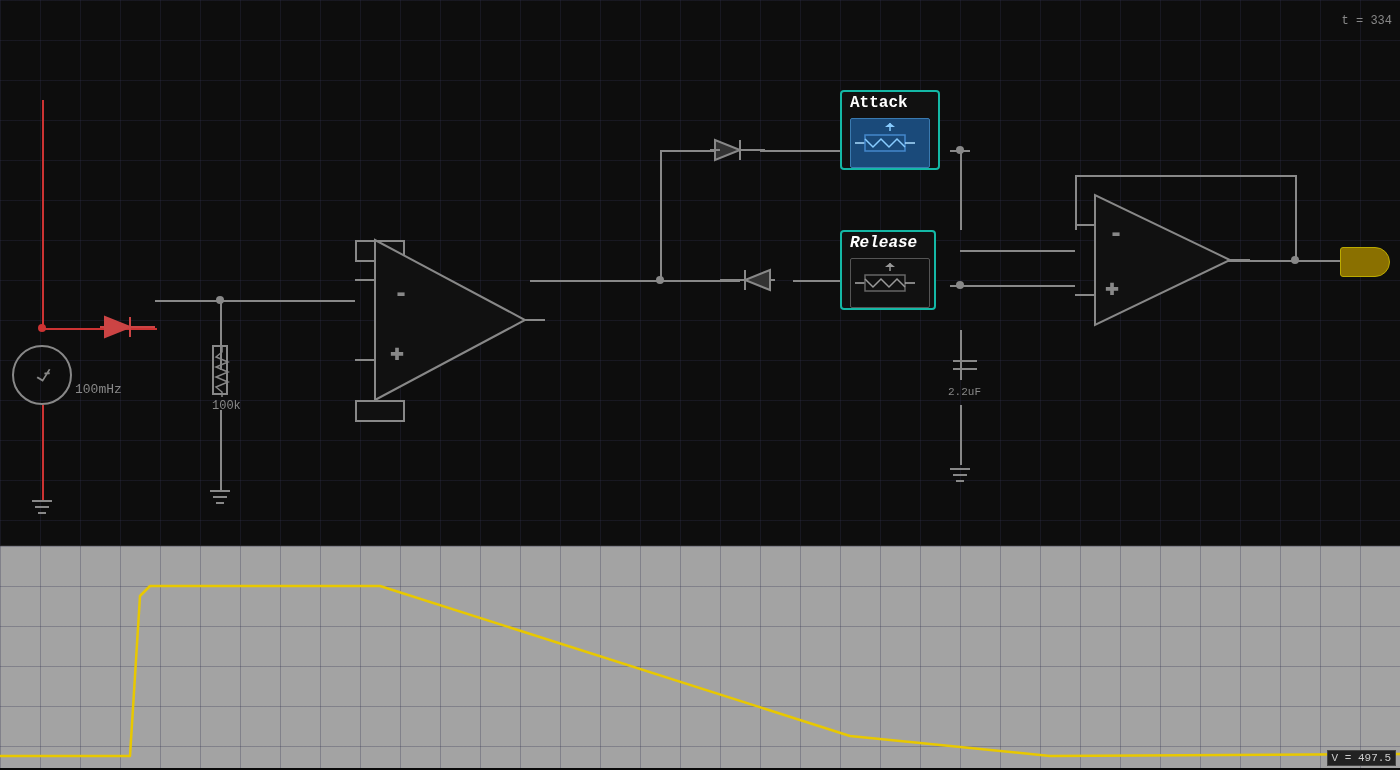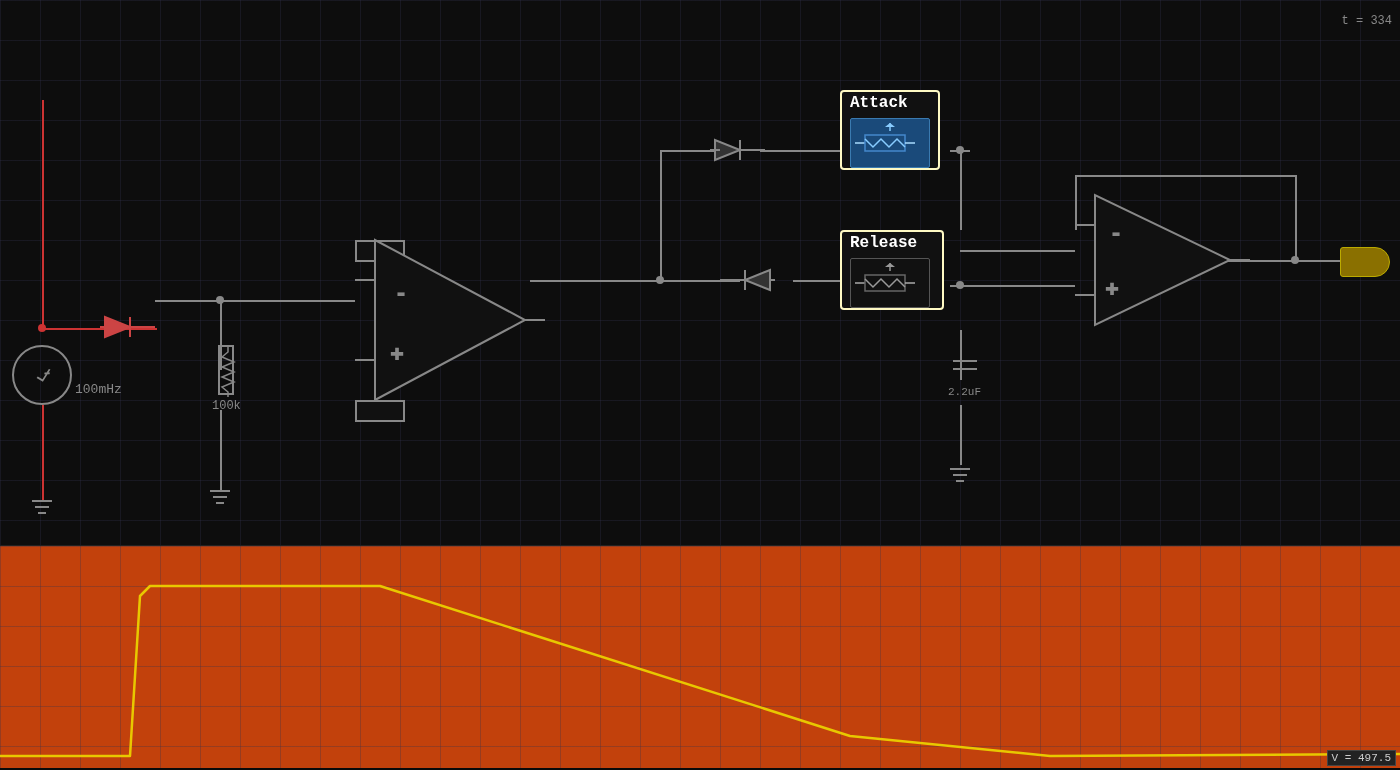--- a/index.html
+++ b/index.html
@@ -28,21 +28,21 @@
         linear-gradient(rgba(50,50,80,0.3) 1px, transparent 1px),
         linear-gradient(90deg, rgba(50,50,80,0.3) 1px, transparent 1px);
       background-size: 40px 40px;
       pointer-events: none;
     }
 
     #waveform-area {
       position: relative;
       width: 1400px;
       height: 223px;
-      background: #c2410c;
+      background: #a3a3a3;
       border-top: 1px solid #222;
       overflow: hidden;
       padding-left: 8px;
     }
 
     
     #waveform-area::before {
       content: '';
       position: absolute;
       inset: 0;
@@ -96,21 +96,21 @@
     }
     .ground-line1 { width: 20px; height: 2px; background: #888; }
     .ground-line2 { width: 14px; height: 2px; background: #888; margin-top: 4px; }
     .ground-line3 { width: 8px; height: 2px; background: #888; margin-top: 4px; }
 
     
     .resistor {
       position: absolute;
       display: flex;
       flex-direction: column;
-      align-items: center;
+      align-items: flex-start;
     }
     .resistor-body {
       width: 16px;
       height: 50px;
       border: 2px solid #888;
       background: transparent;
       position: relative;
     }
     .resistor-label {
       color: #888;
@@ -135,21 +135,21 @@
     }
     .diode svg {
       fill: none;
       stroke: #888;
       stroke-width: 2;
     }
 
     
     .component-box {
       position: absolute;
-      border: 2px solid #fef9c3;
+      border: 2px solid #14b8a6;
       border-radius: 4px;
       background: #111;
       padding: 4px;
     }
     .component-box-label {
       color: #fff;
       font-size: 16px;
       font-weight: bold;
       position: absolute;
       top: 2px;
@@ -166,22 +166,23 @@
       border: 1px solid #3a7ab0;
       border-radius: 2px;
       margin-top: 22px;
       margin-left: 4px;
       display: flex;
       align-items: center;
       justify-content: center;
       overflow: hidden;
     }
     .release-box {
-      width: 104px;
+      width: 96px;
       height: 80px;
+      font-style: italic;
     }
     .release-inner {
       width: 80px;
       height: 50px;
       background: #111;
       border: 1px solid #555;
       border-radius: 2px;
       margin-top: 22px;
       margin-left: 4px;
       display: flex;

